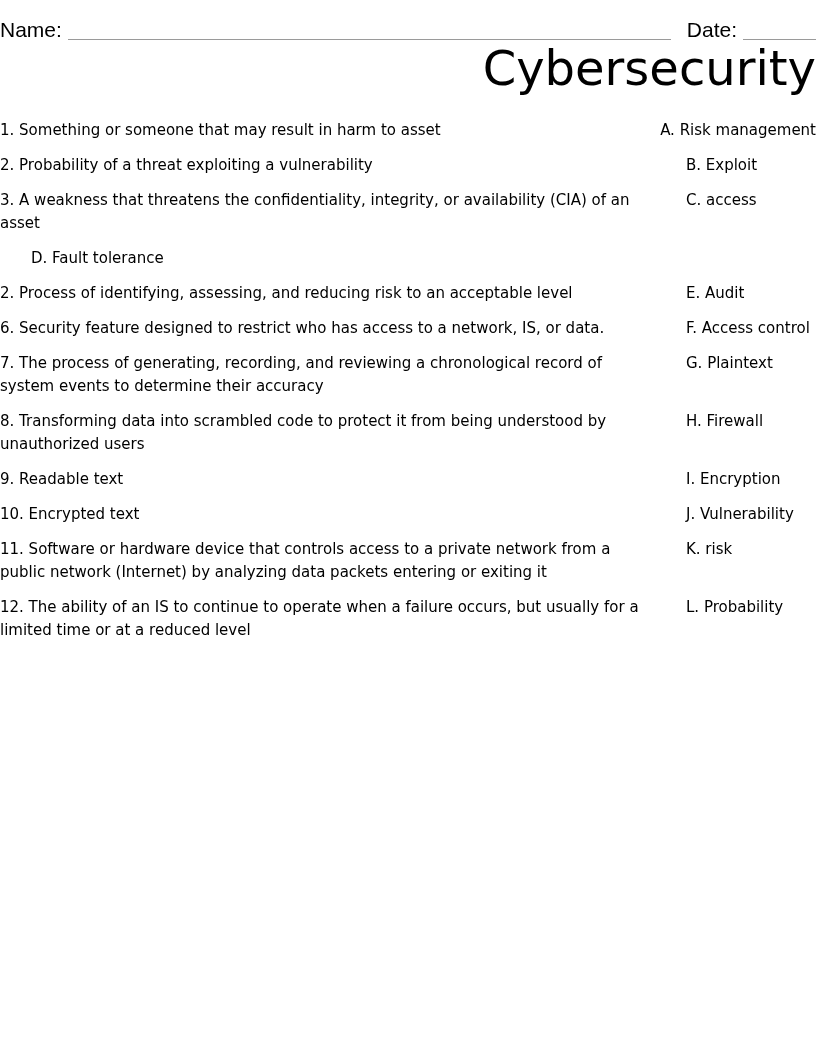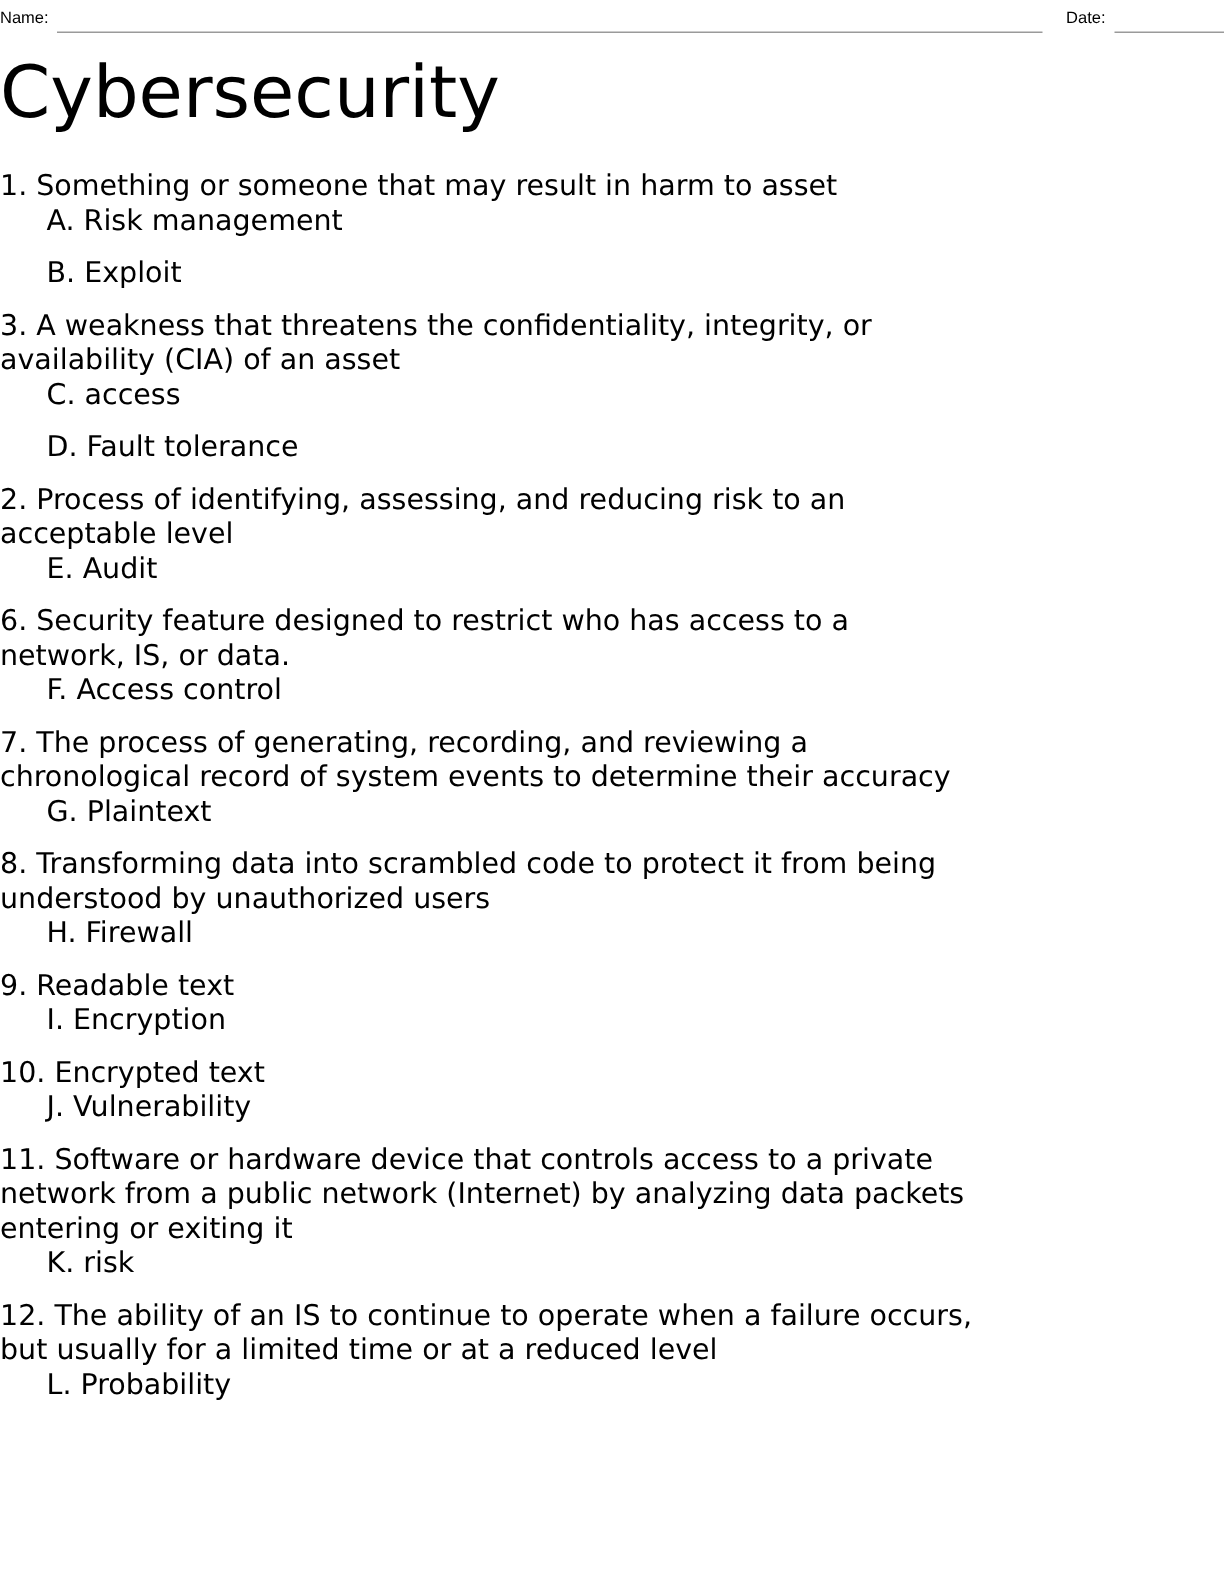--- a/index.html
+++ b/index.html
@@ -16,61 +16,60 @@
   }
   .page {
     width: 816px;
     height: 1056px;
     box-sizing: border-box;
   }
   
   .header {
     display: flex;
     align-items: flex-end;
-    padding-top: 2px;
+    padding-top: 20px;
     font-family: "Liberation Sans", sans-serif;
-    font-size: 11px;
+    font-size: 21px;
     line-height: 20px;
   }
   .hdr-label {
     white-space: nowrap;
   }
   .name-line {
     flex: 1;
     border-bottom: 1px solid #9a9a9a;
     height: 17px;
     margin-left: 6px;
     margin-right: 16px;
   }
   .date-line {
     width: 73px;
     border-bottom: 1px solid #9a9a9a;
     height: 17px;
     margin-left: 6px;
   }
   
   .title {
-    margin-top: 12px;
-    text-align: left;
+    margin-top: 0;
+    text-align: right;
     font-size: 48px;
     line-height: 57px;
     font-weight: 400;
     letter-spacing: 0px;
   }
   
   .rows {
     margin-top: 22px;
   }
   .row {
     display: flex;
     align-items: flex-start;
     margin-bottom: 12px;
-    font-size: 19px;
+    font-size: 15px;
     line-height: 23px;
-    flex-direction: column;
   }
   .q {
     width: 655px;
     box-sizing: border-box;
   }
   .a {
     flex: 1;
     margin-left: 31px;
     white-space: nowrap;
   }
@@ -90,20 +89,21 @@
   <div class="title">Cybersecurity</div>
 
   <div class="rows">
 
     <div class="row">
       <div class="q">1. Something or someone that may result in harm to asset</div>
       <div class="a">A. Risk management</div>
     </div>
 
     <div class="row">
+      <div class="q">2. Probability of a threat exploiting a vulnerability</div>
       <div class="a">B. Exploit</div>
     </div>
 
     <div class="row">
       <div class="q">3. A weakness that threatens the confidentiality, integrity, or availability (CIA) of an asset</div>
       <div class="a">C. access</div>
     </div>
 
     <div class="row">
       <div class="a">D. Fault tolerance</div>

